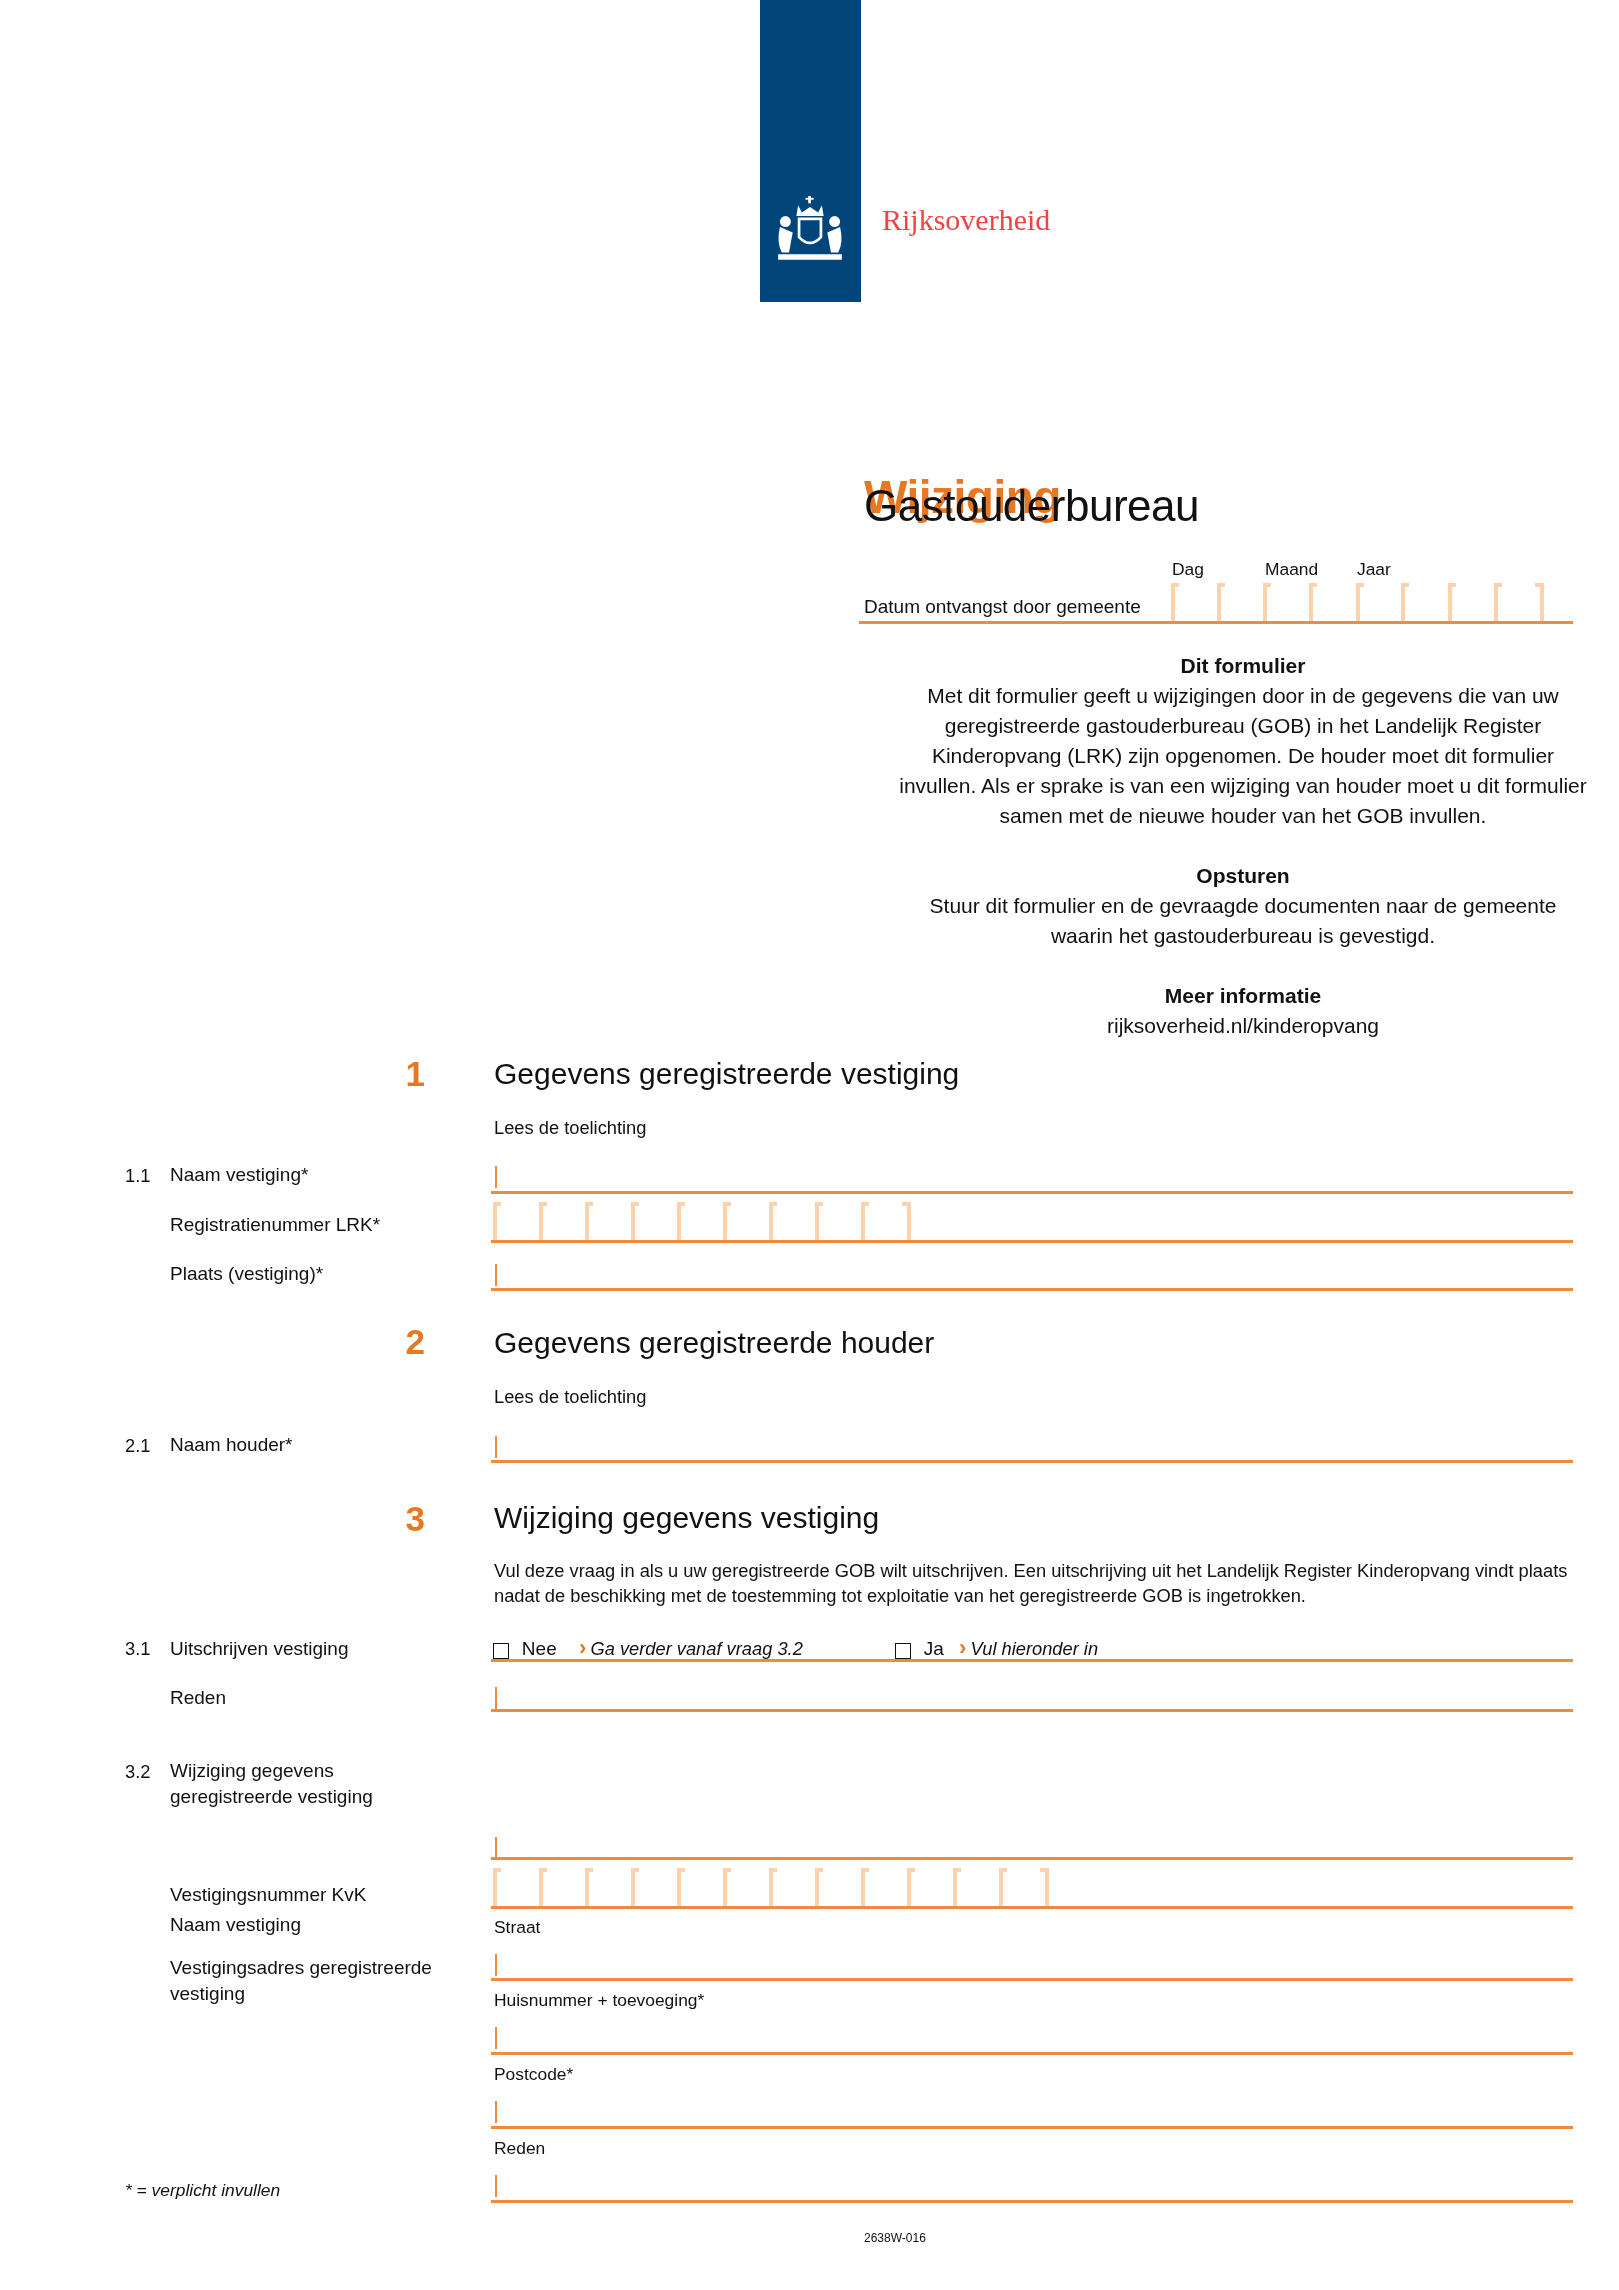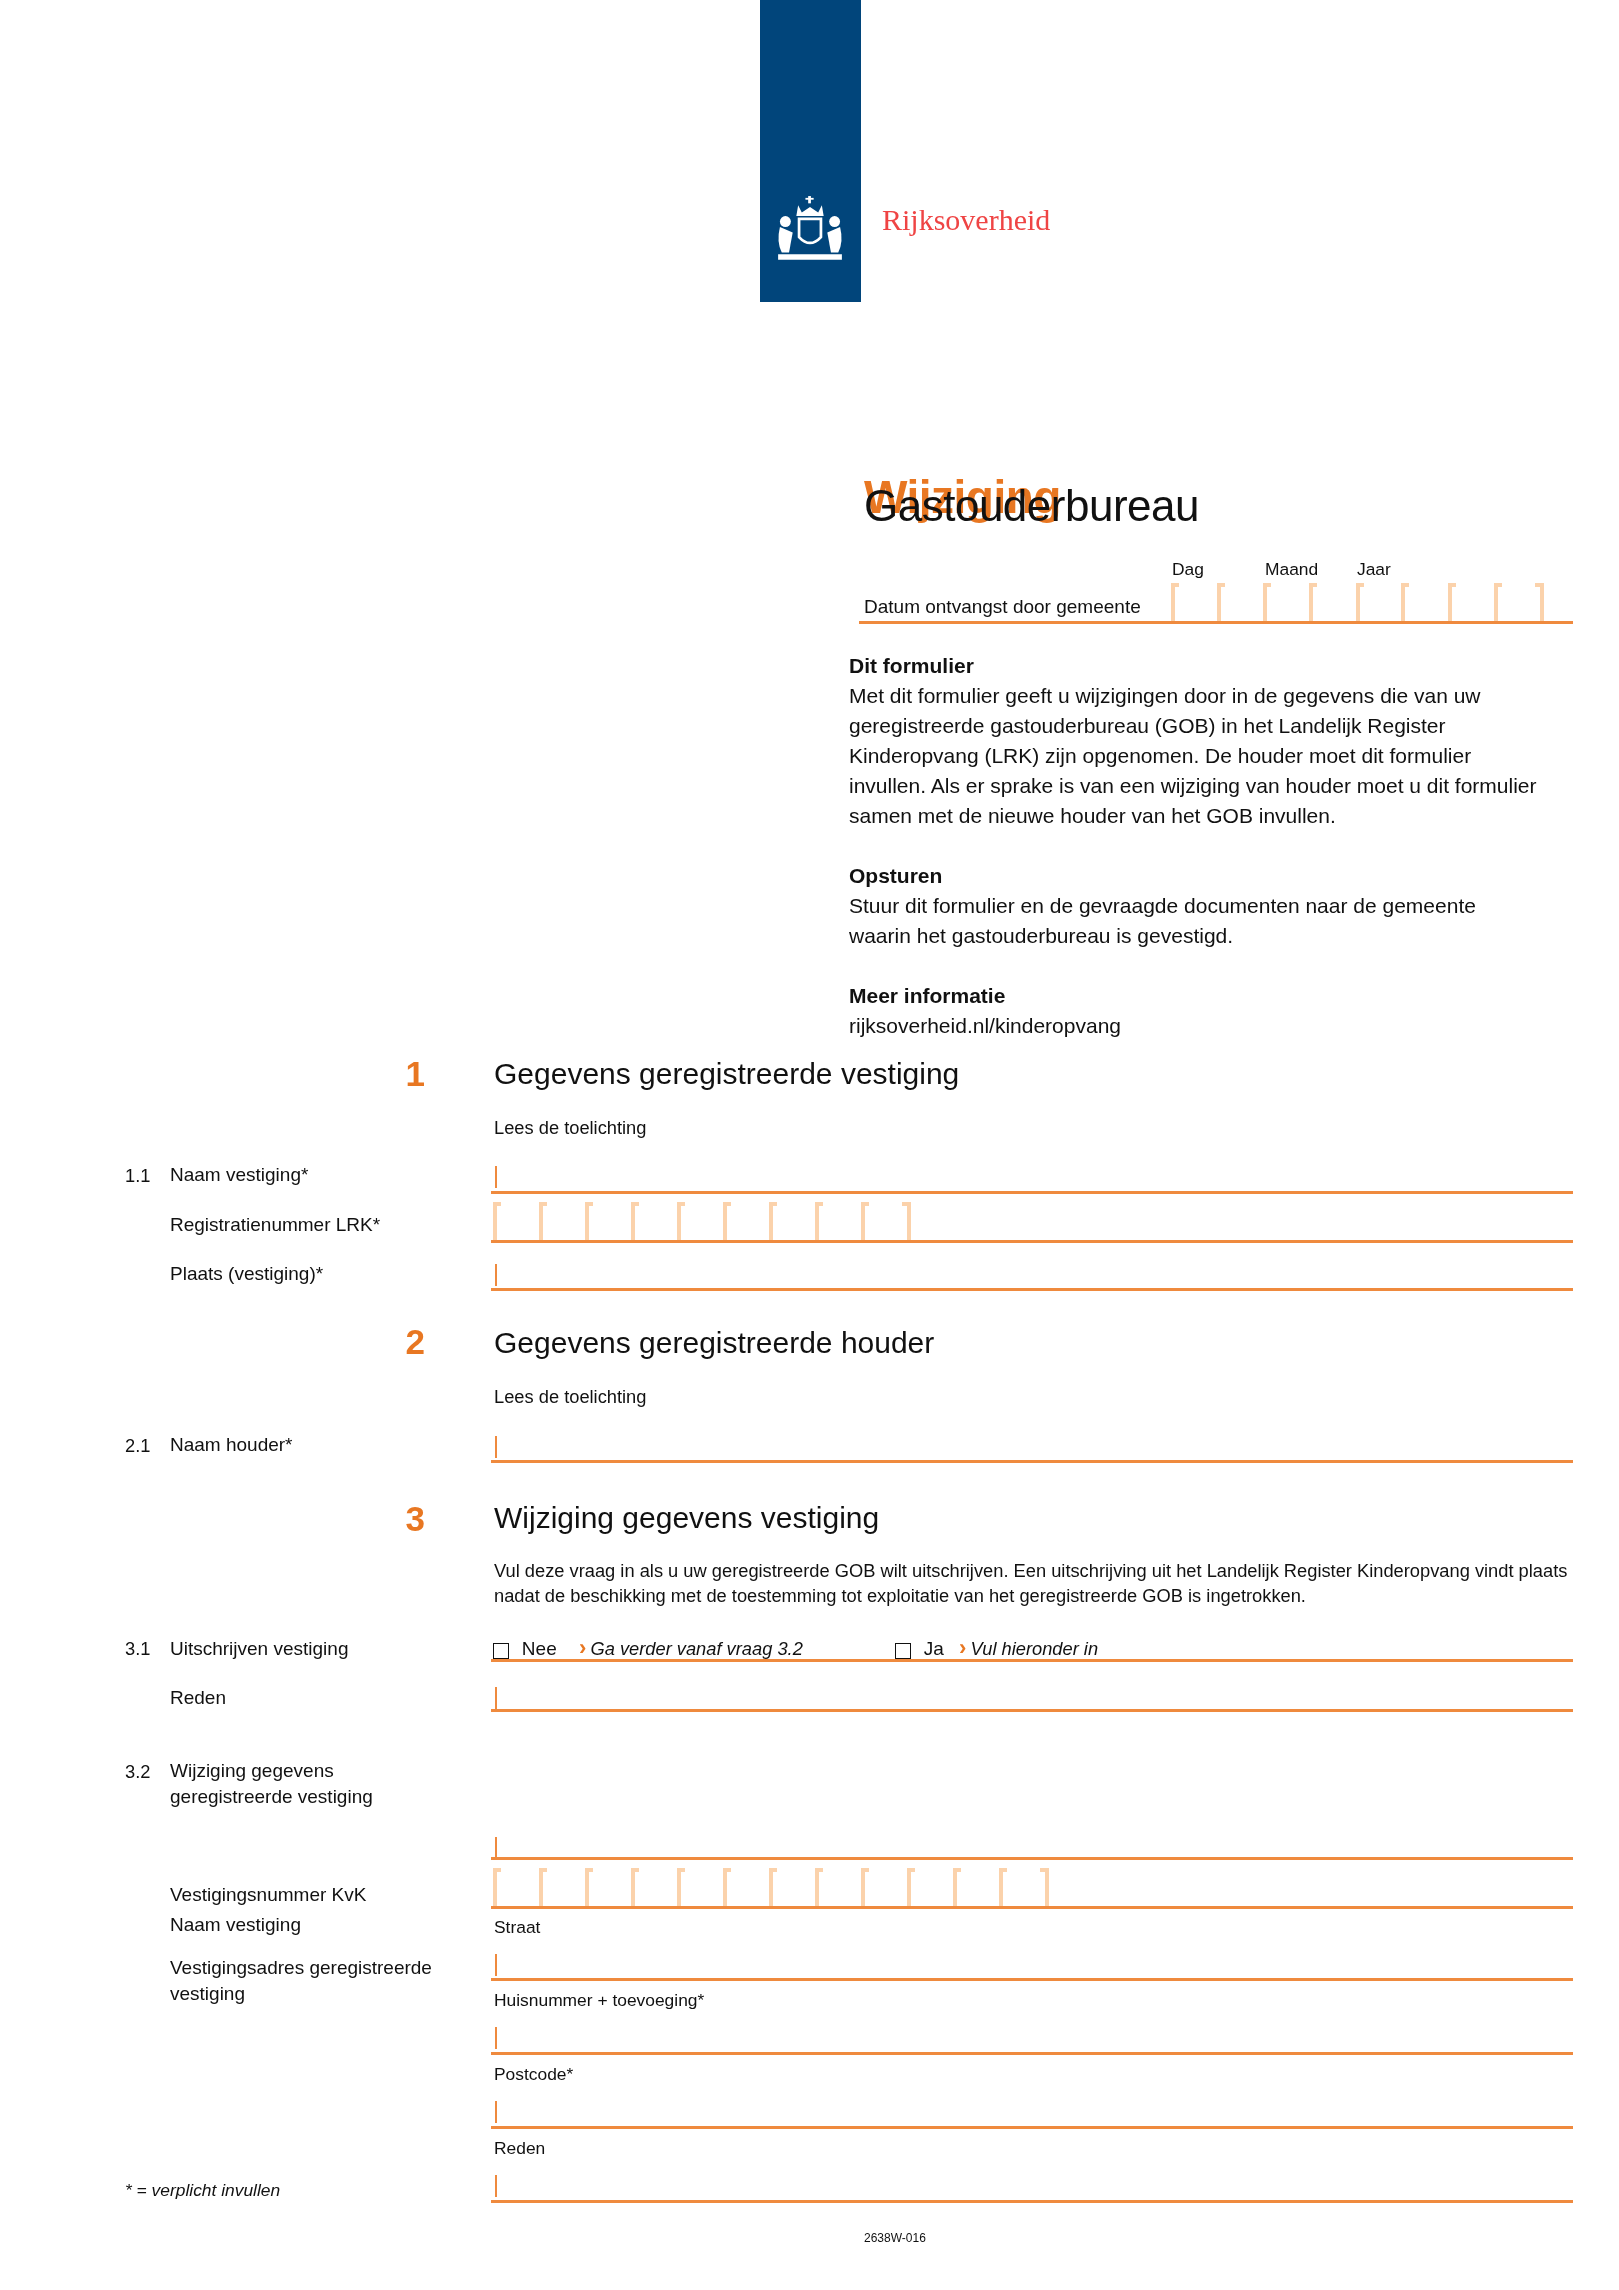--- a/index.html
+++ b/index.html
@@ -11,21 +11,21 @@
   .logo-text { left:882px; top:203px; font-family:"Liberation Serif", serif; font-size:30px; color:#ef4444; }
   .title1 { left:864px; top:424px; font-size:46px; font-weight:bold; color:#e87722; letter-spacing:-0.5px;margin-top:46px; }
   .title2 { left:864px; top:481px; font-size:44px; color:#111; letter-spacing:-0.5px; }
   .date-hdr { top:559px; font-size:17.4px; }
   .date-lbl { left:864px; top:596px; font-size:19px; }
   .uline { position:absolute; height:2.7px; background:#ef8a3e; }
   .tick { position:absolute; width:3.7px; background:#fbd2ab; }
   .tick::before { content:""; position:absolute; left:0; top:0; width:8.2px; height:3.7px; background:#fbd2ab; }
   .tick.end::before { left:-4.6px; }
   .cursor { position:absolute; width:2.7px; height:22px; background:#ef8a3e; }
-  .info { left:849px; width:694px; font-size:21px; line-height:30px; }
+  .info { left:896px; width:694px; font-size:21px; line-height:30px;text-align:center; }
   .info h3 { margin:0; font-size:21px; font-weight:bold; }
   .info p { margin:0; }
   .sec-num { font-size:35px; font-weight:bold; color:#e87722; text-align:right; width:37px; }
   .sec-title { left:494px; font-size:30px; color:#111; }
   .sub { left:494px; font-size:18.3px; }
   .qnum { left:125px; font-size:18.3px; }
   .qlbl { left:170px; font-size:19px; line-height:25.6px; }
   .fieldlbl { left:494px; font-size:17.4px; }
   .cb { display:inline-block; width:13.7px; height:13.7px; border:1.4px solid #111; vertical-align:middle; }
   .arrow { color:#e87722; font-weight:bold; font-size:22px; }

